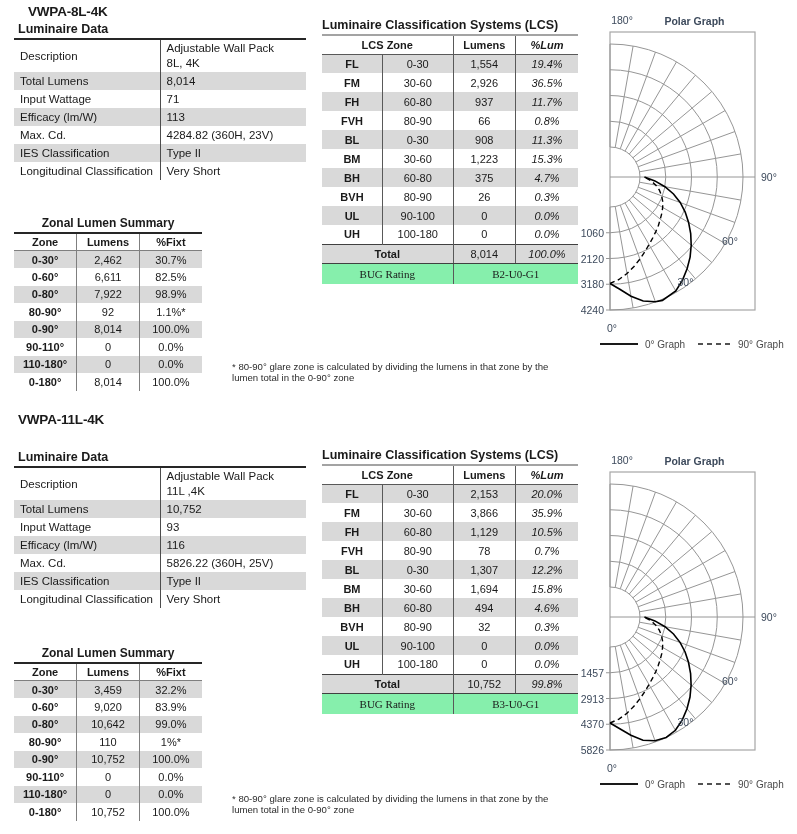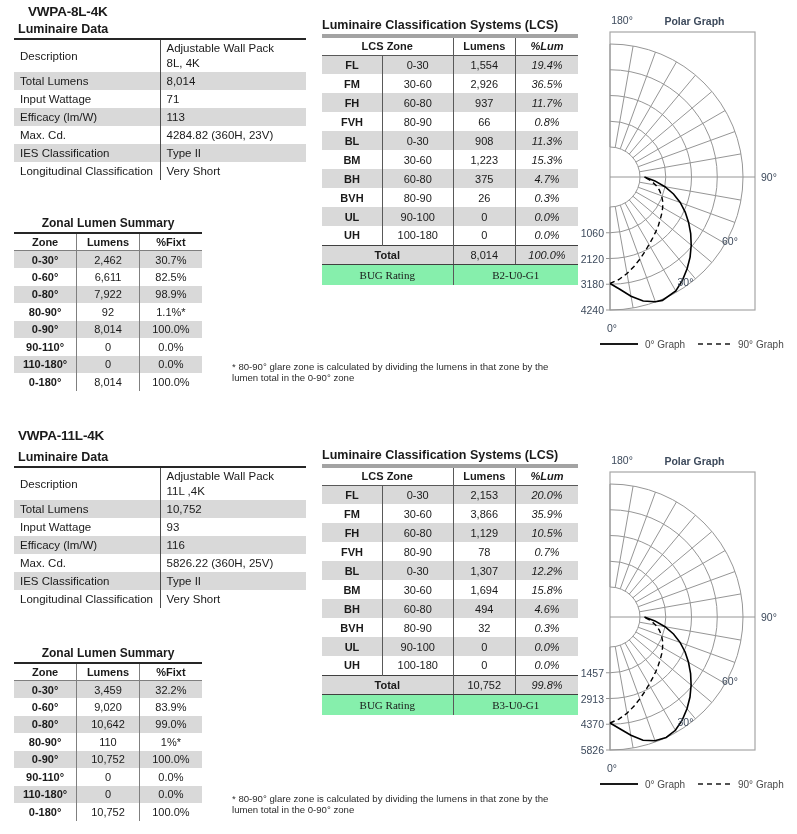--- a/index.html
+++ b/index.html
@@ -58,21 +58,21 @@
     text-align: center; font-weight: bold; font-size: 12px;
     padding-bottom: 2px;
   }
 
   .lcs { font-size: 11px; }
   .lcs td, .lcs th {
     height: 19px; text-align: center; vertical-align: middle; white-space: nowrap;
   }
   .lcs thead th {
     font-weight: bold;
-    border-top: 4px solid #a3a3a3; border-bottom: 1.3px solid #595959; margin-top: 32px;
+    border-top: 2px solid #a3a3a3; border-bottom: 1.3px solid #595959; margin-top: 32px;
   }
   .lcs tbody tr.shade td { background: #d9d9d9; }
   .lcs .z1 { width: 60px; font-weight: bold; }
   .lcs .z2 { width: 70px; border-left: 1.3px solid #595959; }
   .lcs .z3 { width: 62px; border-left: 1.3px solid #595959; }
   .lcs .z4 { width: 62px; border-left: 1.3px solid #595959; font-style: italic; }
   .lcs .totrow td {
     background: #d9d9d9; font-weight: bold;
     border-top: 1.6px solid #404040; border-bottom: 1.6px solid #404040;
   }
@@ -329,21 +329,21 @@
         <text x="153.9852262806237" y="236.5" class="ang-lbl" text-anchor="start">60°</text>
         <text x="109.5" y="277.52112466548596" class="ang-lbl" text-anchor="start">30°</text>
         <text x="126.5" y="17" class="ang-lbl" text-anchor="middle" font-weight="bold" font-size="12.5" fill="#1a1a1a">Polar Graph</text>
         <line x1="32" y1="336" x2="70" y2="336" stroke="#1a1a1a" stroke-width="1.8"></line>
         <text x="77" y="340" class="legend-txt">0° Graph</text>
         <line x1="130" y1="336" x2="164" y2="336" stroke="#1a1a1a" stroke-width="1.5" stroke-dasharray="5 4"></line>
         <text x="170" y="340" class="legend-txt">90° Graph</text>
       </svg>
   </div>
 
-  <div class="block" style="left:18px; top:428px;">
+  <div class="block" style="left:18px; top:412px;">
     <div class="sku">VWPA-11L-4K</div>
   </div>
 
   <div class="block" style="left:18px; top:450px;">
     <div class="sec-title">Luminaire Data</div>
   </div>
 
   <div class="block" style="left:14px; top:466px; width:292px;">
     <table class="lumdata">
       <tbody id="lum-body-1">

